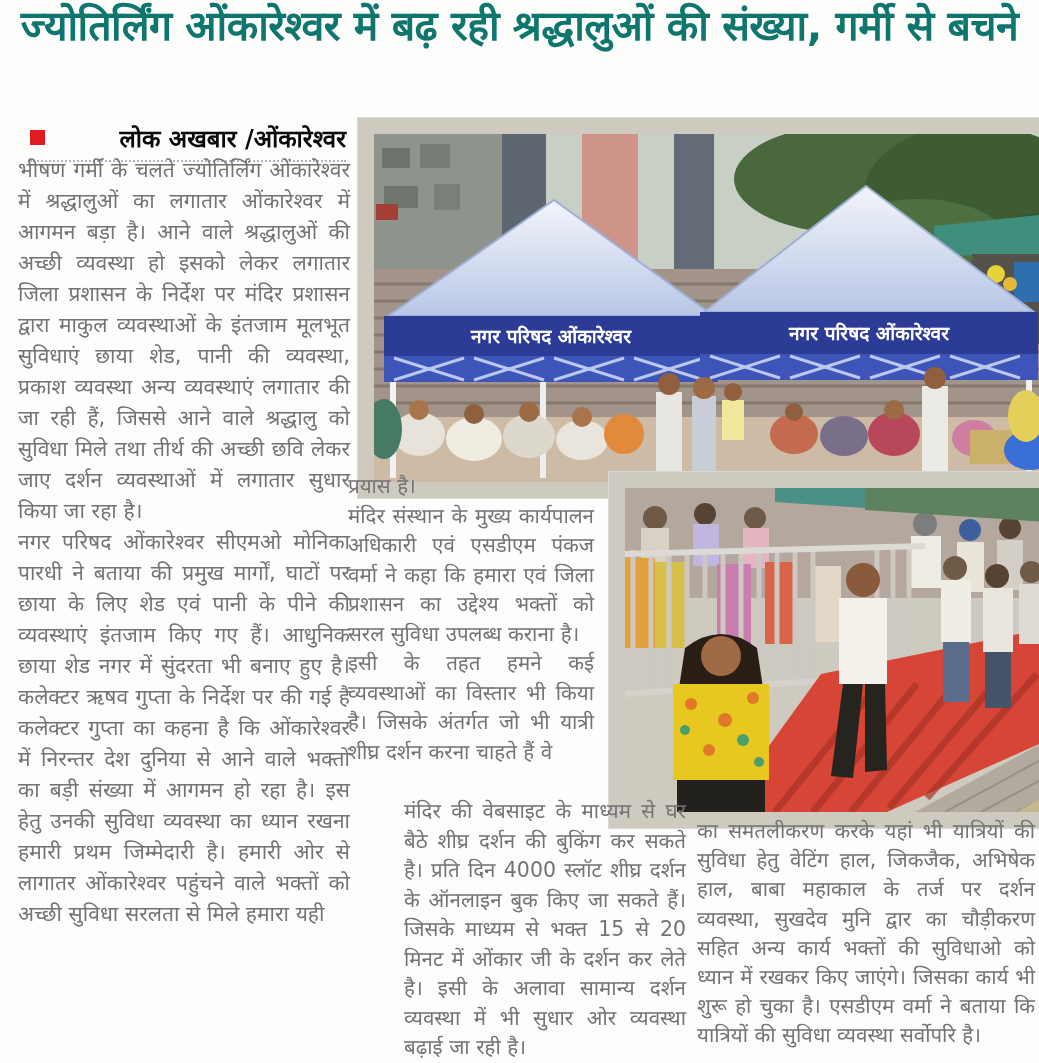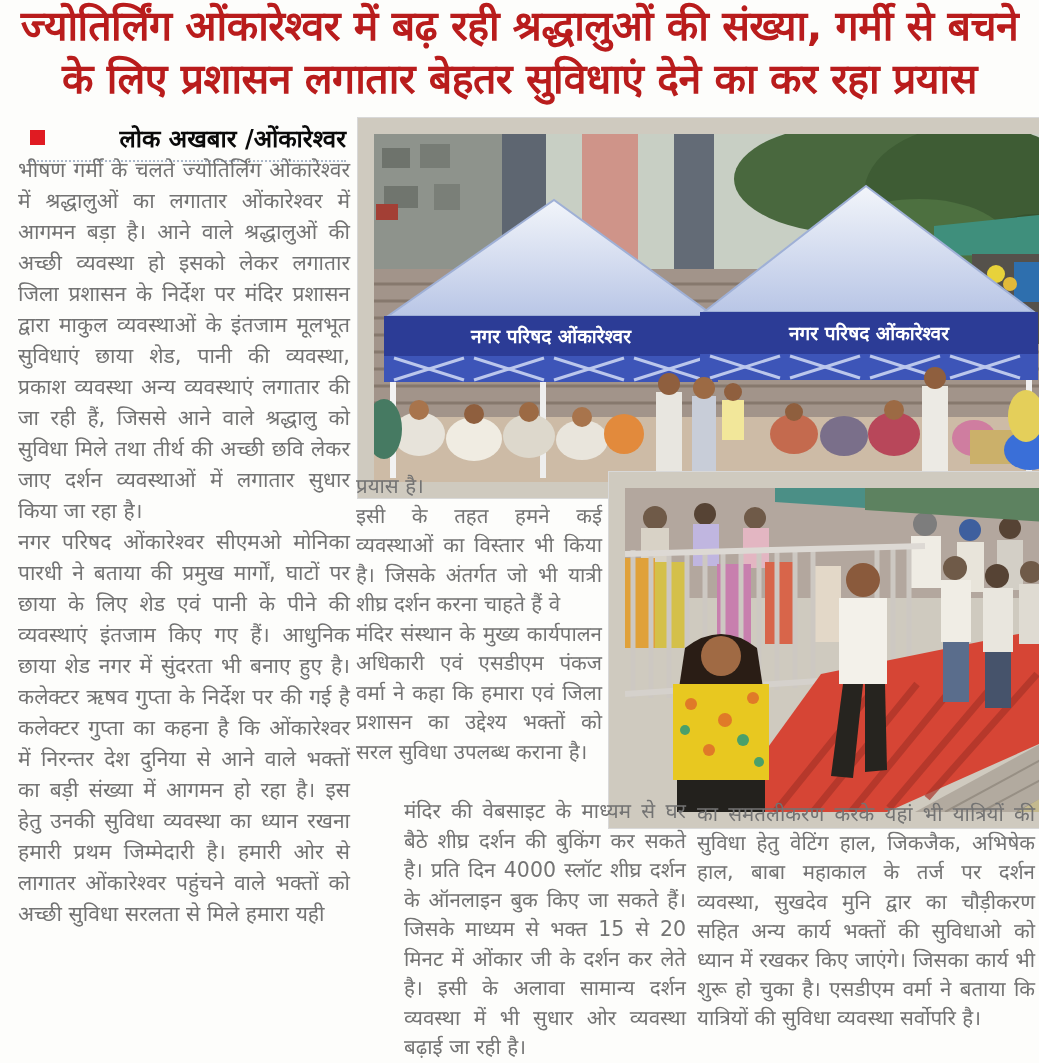--- a/index.html
+++ b/index.html
@@ -3,57 +3,56 @@
 <meta charset="utf-8">
 <style>
   html,body{margin:0;padding:0;background:#e8e8e8;}
   .page{
     position:relative;width:1039px;height:1063px;margin:0 auto;
     background:#fdfdfb;overflow:hidden;
     font-family:"DejaVu Sans","Liberation Sans",sans-serif;color:#111;
   }
   .headline{position:absolute;top:0;left:0;width:1039px;text-align:center;}
   .headline .hl{
-    font-size:41px;line-height:53px;font-weight:700;color:#b91c1c;
+    font-size:41px;line-height:53px;font-weight:700;color:#0f766e;
     letter-spacing:-0.5px;white-space:nowrap;
   }
   .byline-row{
     position:absolute;left:30px;top:121px;width:316px;
     display:flex;align-items:center;gap:9px;
     border-bottom:2px dotted #aab6c8;padding-bottom:6px;justify-content:space-between;
   }
   .red-sq{width:15px;height:15px;display:inline-block;flex:0 0 auto;}
   .byline-text{font-size:24px;font-weight:700;color:#0a0a0a;white-space:nowrap;}
   .col p{
     margin:0;text-align:justify;color:#737373;
     text-rendering:optimizeLegibility;
   }
   .col-left{position:absolute;left:18px;top:155px;width:332px;}
   .col-left p{font-size:21px;line-height:31px;}
-  .col-mid-narrow{position:absolute;left:356px;top:472px;width:246px;}
+  .col-mid-narrow{position:absolute;left:348px;top:472px;width:246px;}
   .col-mid-narrow p{font-size:20.5px;line-height:29.5px;}
   .col-mid-wide{position:absolute;left:356px;top:797px;width:330px;}
   .col-mid-wide p{font-size:20.5px;line-height:29.5px;margin-left:48px;}
   .col-right{position:absolute;left:697px;top:800px;width:338px;}
-  .col-right p{font-size:20.5px;line-height:29.2px;}
+  .col-right p{font-size:20.5px;line-height:29.2px;margin-top:17px;}
   .indent{text-indent:100px;}
   figure{margin:0;padding:16px;position:absolute;}
   .photo{border:1px solid #d8d8d8;background:#cfcabf;}
   .photo svg{display:block;}
   #photo-top{left:357px;top:117px;width:674px;height:348px;}
   #photo-bottom{left:608px;top:471px;width:423px;height:324px;}
 </style>
 </head>
 <body>
 
 <div class="page">
 
   <header class="headline">
     <div class="hl">ज्योतिर्लिंग ओंकारेश्वर में बढ़ रही श्रद्धालुओं की संख्या, गर्मी से बचने</div>
-    <div class="hl">के लिए प्रशासन लगातार बेहतर सुविधाएं देने का कर रहा प्रयास</div>
   </header>
 
   <div class="byline-row">
     <span class="red-sq" style="background:#e01b22"></span>
     <span class="byline-text">लोक अखबार /ओंकारेश्वर</span>
   </div>
 
   <div class="col col-left">
     <p>भीषण गर्मी के चलते ज्योतिर्लिंग ओंकारेश्वर में श्रद्धालुओं का लगातार ओंकारेश्वर में आगमन बड़ा है। आने वाले श्रद्धालुओं की अच्छी व्यवस्था हो इसको लेकर लगातार जिला प्रशासन के निर्देश पर मंदिर प्रशासन द्वारा माकुल व्यवस्थाओं के इंतजाम मूलभूत सुविधाएं छाया शेड, पानी की व्यवस्था, प्रकाश व्यवस्था अन्य व्यवस्थाएं लगातार की जा रही हैं, जिससे आने वाले श्रद्धालु को सुविधा मिले तथा तीर्थ की अच्छी छवि लेकर जाए  दर्शन व्यवस्थाओं में लगातार सुधार किया जा रहा है।</p>
     <p>नगर परिषद ओंकारेश्वर सीएमओ मोनिका पारधी ने बताया की प्रमुख मार्गों, घाटों पर छाया के लिए शेड एवं पानी के पीने की व्यवस्थाएं इंतजाम किए गए हैं। आधुनिक छाया शेड नगर में सुंदरता भी बनाए हुए है। कलेक्टर  ऋषव गुप्ता के निर्देश पर की गई है कलेक्टर गुप्ता का कहना है कि  ओंकारेश्वर में निरन्तर देश दुनिया से  आने वाले भक्तों का बड़ी संख्या में आगमन हो रहा है। इस हेतु उनकी सुविधा व्यवस्था का ध्यान रखना हमारी प्रथम जिम्मेदारी है। हमारी ओर से लागातर ओंकारेश्वर पहुंचने वाले भक्तों को अच्छी सुविधा सरलता से मिले हमारा यही</p>
@@ -182,22 +181,22 @@
       <g>
         <rect x="596" y="296" width="44" height="34" fill="#cbb06a"></rect>
         <ellipse cx="656" cy="316" rx="26" ry="20" fill="#3a6fd8"></ellipse>
         <ellipse cx="652" cy="282" rx="18" ry="26" fill="#e4cf5a"></ellipse>
       </g>
     </svg>
   </figure>
 
   <div class="col col-mid-narrow">
     <p>प्रयास है।</p>
+    <p>मंदिर संस्थान के मुख्य कार्यपालन अधिकारी एवं एसडीएम पंकज वर्मा ने कहा कि हमारा एवं जिला प्रशासन का उद्देश्य भक्तों को सरल सुविधा उपलब्ध कराना है।</p>
     <p>इसी के तहत हमने कई व्यवस्थाओं का विस्तार भी किया है। जिसके अंतर्गत जो भी यात्री शीघ्र दर्शन करना चाहते हैं वे</p>
-    <p>मंदिर संस्थान के मुख्य कार्यपालन अधिकारी एवं एसडीएम पंकज वर्मा ने कहा कि हमारा एवं जिला प्रशासन का उद्देश्य भक्तों को सरल सुविधा उपलब्ध कराना है।</p>
   </div>
 
   <figure id="photo-bottom" class="photo">
     <svg width="423" height="324" viewBox="0 0 423 324">
 
       <rect x="0" y="0" width="423" height="110" fill="#b3a79e"></rect>
       <g>
         <circle cx="30" cy="30" r="12" fill="#6f5a48"></circle>
           <rect x="16" y="40" width="28" height="40" fill="#d8d2c6"></rect>
         <circle cx="80" cy="26" r="11" fill="#564334"></circle>

